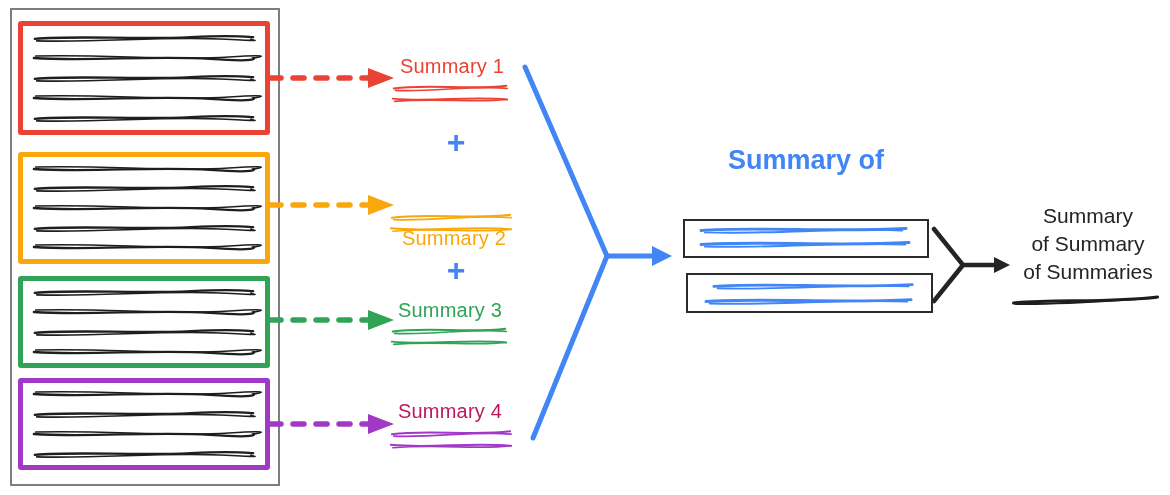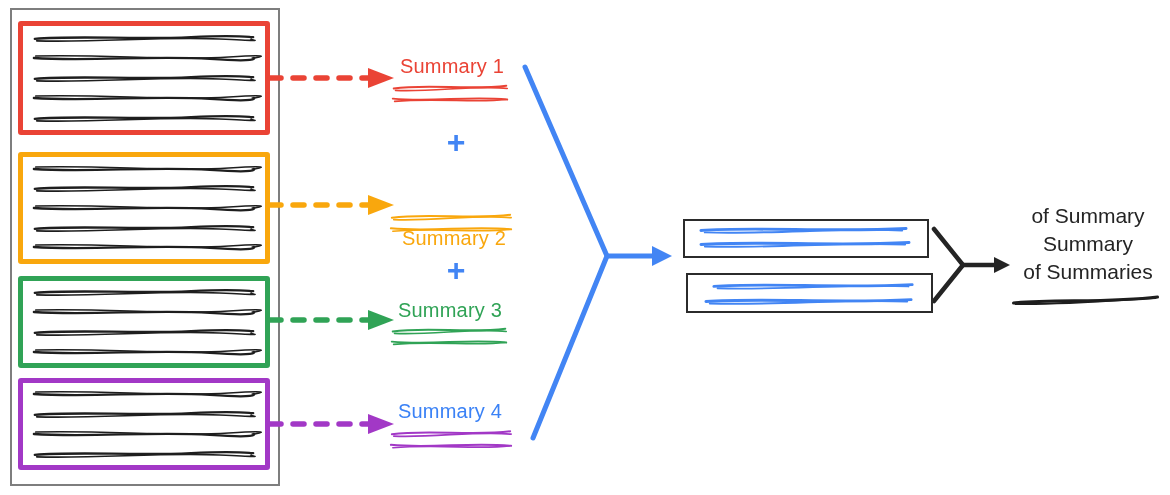--- a/index.html
+++ b/index.html
@@ -23,21 +23,21 @@
   .doc-2 { top:142px; height:112px; border-color:#F9A70D; }
   .doc-3 { top:266px; height:92px;  border-color:#30A356; }
   .doc-4 { top:368px; height:92px;  border-color:#A238C6; }
 
   .overlay { position:absolute; left:0; top:0; width:1170px; height:495px; pointer-events:none; }
 
   .label { position:absolute; font-size:20px; white-space:nowrap; letter-spacing:0.2px; }
   .label-1 { left:400px; top:55px;  color:#EA4335; }
   .label-2 { left:402px; top:183px; color:#F9A70D;margin-top:44px; }
   .label-3 { left:398px; top:299px; color:#30A356;text-align:center; }
-  .label-4 { left:398px; top:400px; color:#3b82f6; }
+  .label-4 { left:398px; top:400px; color:#be185d; }
 
   .plus {
     position:absolute; left:441px; width:30px; text-align:center;
     color:#4285F4; font-size:32px; font-weight:bold; line-height:32px;
   }
   .plus-1 { top:126px; }
   .plus-2 { top:254px; }
 
   .sos-title {
     position:absolute; left:696px; top:140px; width:220px; text-align:center;
@@ -169,33 +169,34 @@
 
   <div class="label label-1">Summary 1</div>
   <div class="label label-2">Summary 2</div>
   <div class="label label-3">Summary 3</div>
   <div class="label label-4">Summary 4</div>
 
   <div class="plus plus-1">+</div>
   <div class="plus plus-2">+</div>
 
   <div class="sos-title">
+    <span>Summary of</span>
   </div>
   <div class="sos-box sos-box-1">
     <svg viewBox="0 0 241 34">
       <use href="#scrib-blue" x="12" y="2" width="212" height="13"></use>
       <use href="#scrib-blue" x="12" y="16" width="215" height="13"></use>
     </svg>
   </div>
   <div class="sos-box sos-box-2">
     <svg viewBox="0 0 242 35">
       <use href="#scrib-blue" x="22" y="4" width="205" height="13"></use>
       <use href="#scrib-blue" x="14" y="19" width="212" height="13"></use>
     </svg>
   </div>
 
   <div class="final-label">
+    <span>Summary</span>
     <span>of Summary</span>
-    <span>Summary</span>
     <span>of Summaries</span>
   </div>
 
 </div>
 
 </body></html>

